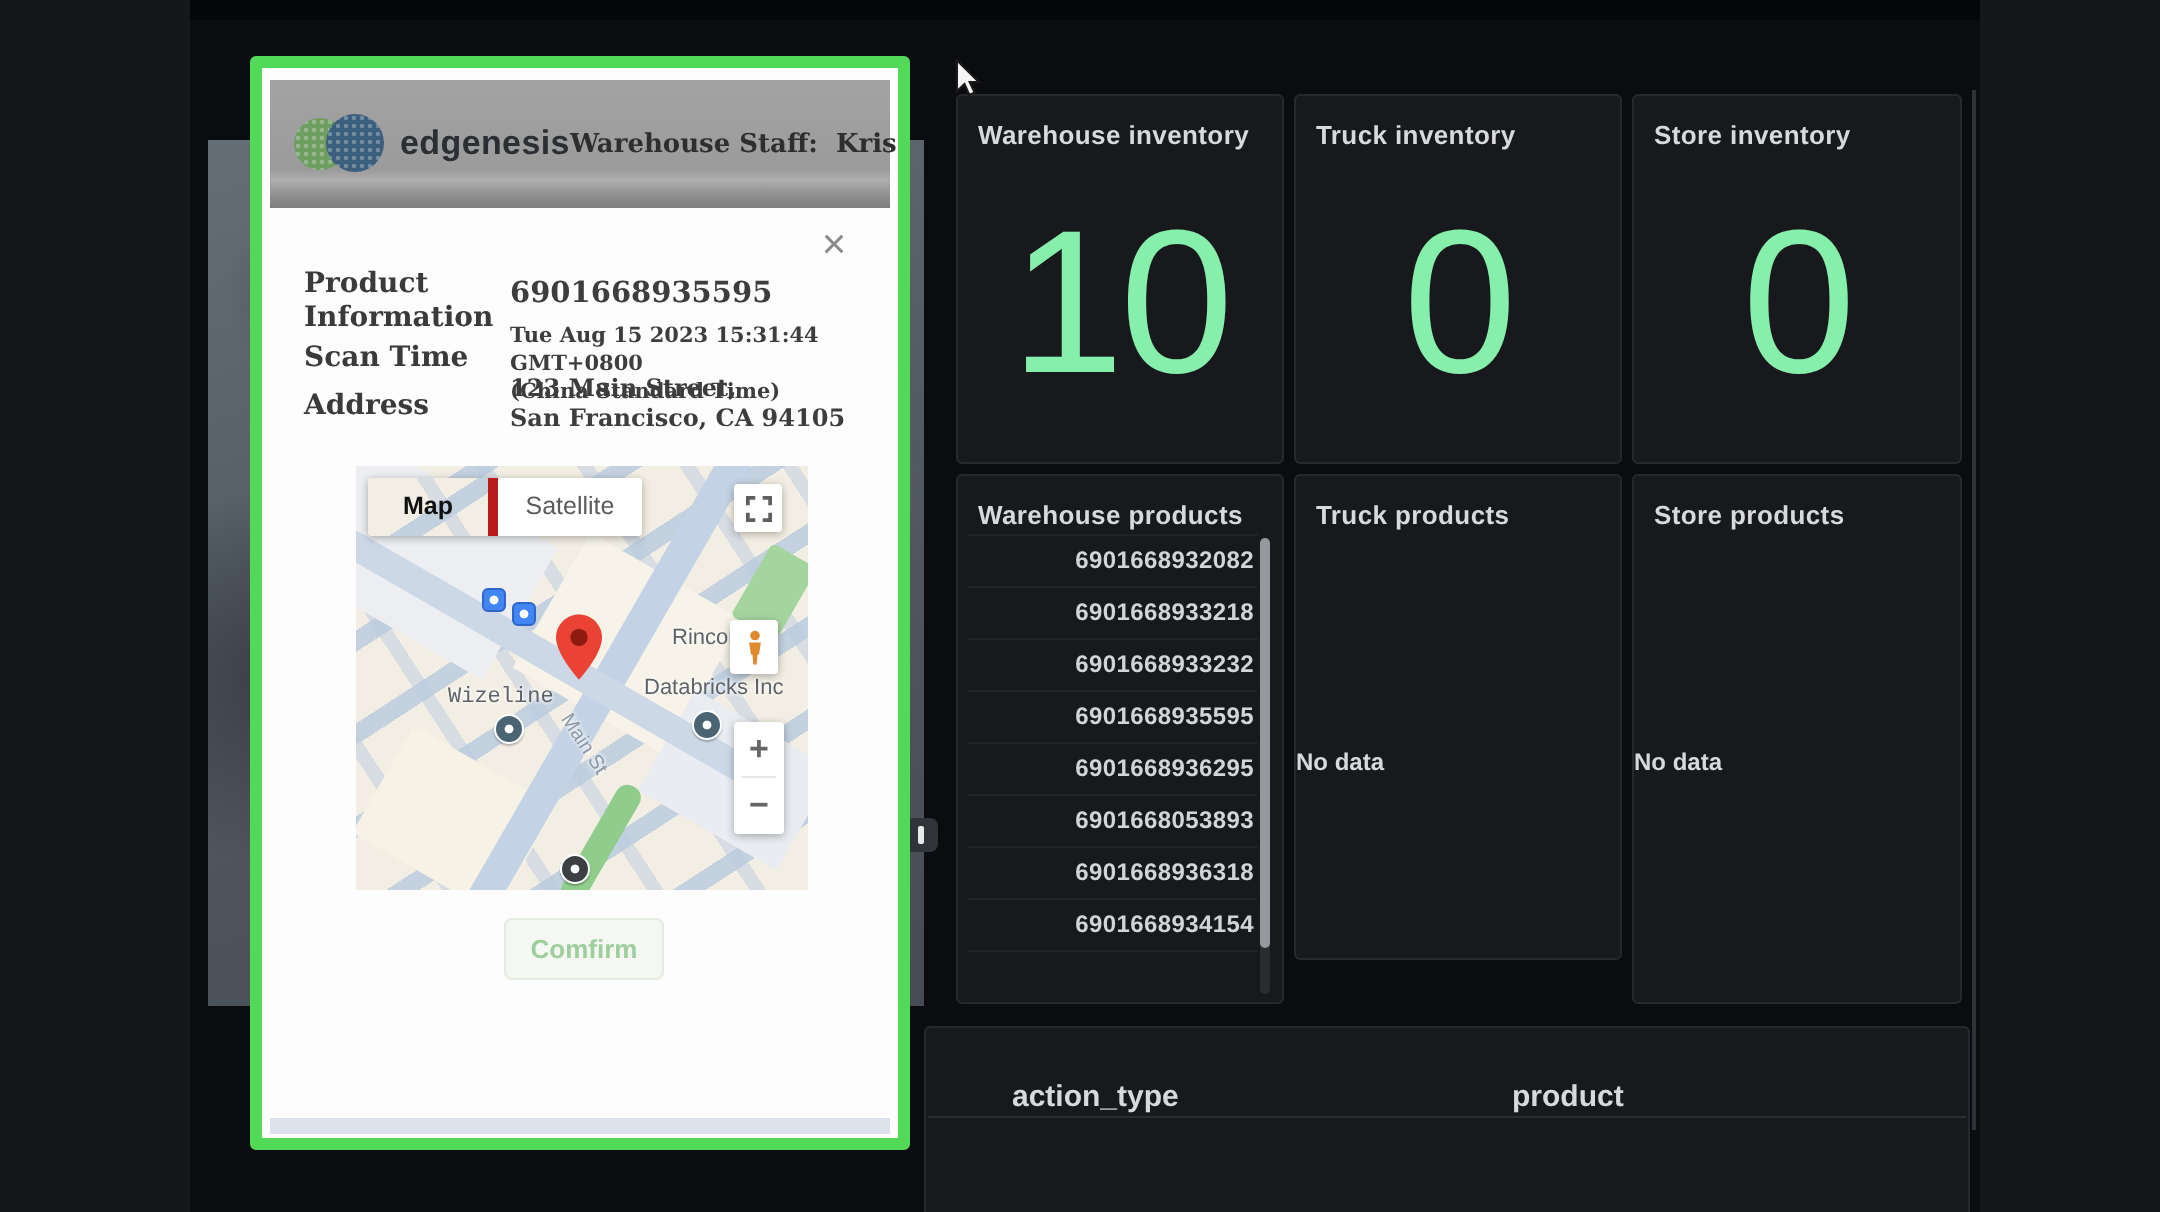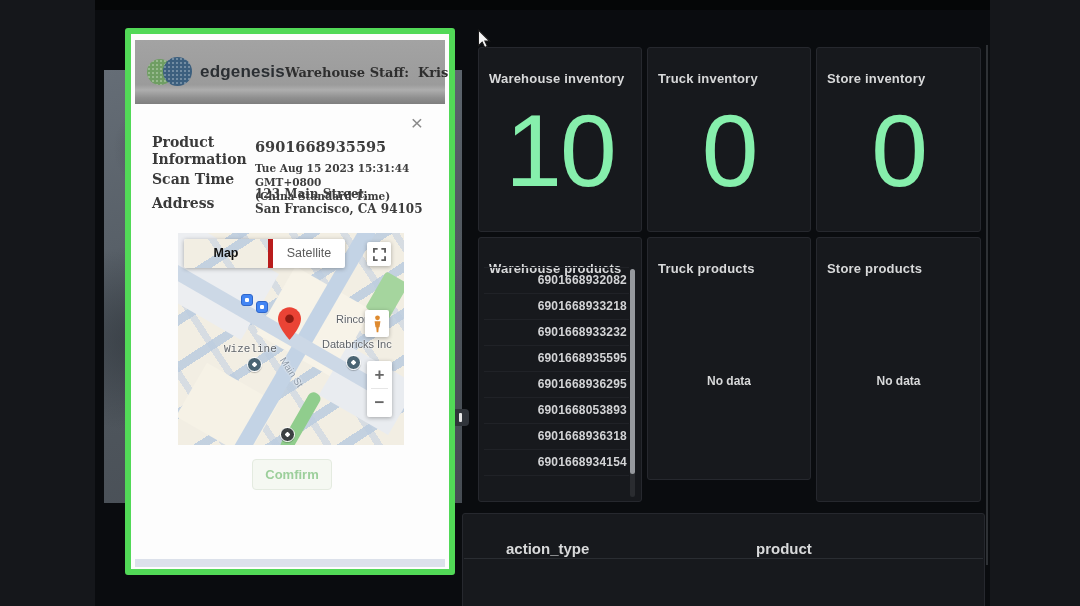--- a/index.html
+++ b/index.html
@@ -14,34 +14,34 @@
     background:
       radial-gradient(130px 95px at 28% 18%, rgba(28,32,38,.55), transparent 70%),
       radial-gradient(170px 130px at 12% 62%, rgba(38,44,50,.6), transparent 72%),
       radial-gradient(150px 110px at 72% 42%, rgba(130,140,150,.3), transparent 70%),
       linear-gradient(160deg,#656d76 0%,#575f67 35%,#4e555c 62%,#464c53 100%);}
   .mini-ind{left:357px;top:409px;width:17px;height:17px;border-radius:4px;
     background:#30343a;display:flex;align-items:center;justify-content:center;}
   .mini-ind i{display:block;width:3px;height:9px;background:#e8e8e8;border-radius:1px;}
 
   .panel{background:#17191d;border:1px solid #26282e;border-radius:3px;box-sizing:border-box;}
-  .ptitle{display:block;margin:0;padding:23px 0 0 10px;font-size:13px;font-weight:600;
+  .ptitle{display:block;margin:0;padding:12px 0 0 10px;font-size:13px;font-weight:600;
     color:#d8d9da;letter-spacing:.2px;white-space:nowrap;}
   .stat-wrap{position:absolute;left:0;top:22px;right:0;bottom:0;display:flex;
     align-items:center;justify-content:center;}
   .stat-val{font-family:Liberation Sans, sans-serif;font-size:102px;line-height:1;
     color:#86efac;font-weight:400;letter-spacing:-2px;}
 
   .plist{position:absolute;left:5px;right:12px;top:29px;border-top:1px solid #202227;}
   .plist-row{height:25px;line-height:25px;text-align:right;padding-right:2px;
     font-size:12px;font-weight:bold;color:#d3d4d6;border-bottom:1px solid #202227;
     letter-spacing:.2px;}
   .pscroll{position:absolute;right:6px;top:31px;width:5px;height:228px;background:#2a2c30;border-radius:3px;}
   .pscroll-thumb{position:absolute;left:0;top:0;width:5px;height:205px;background:#95989d;border-radius:3px;}
-  .nodata{position:absolute;left:0;right:0;top:136px;text-align:center;
+  .nodata{position:absolute;left:0;right:0;top:136px;text-align:left;
     font-size:12px;font-weight:bold;color:#d8d9da;}
 
   .thead-cell{position:absolute;top:26px;font-size:15px;font-weight:bold;color:#d8d9da;}
   .thead-line{position:absolute;left:1px;right:1px;top:44px;height:1px;background:#2a2d32;}
   .vscroll{left:891px;top:45px;width:2px;height:520px;background:#2e3135;}
 
   
   .modal{left:125px;top:28px;width:330px;height:547px;box-sizing:border-box;
     border:6px solid #52d957;border-radius:3px;background:#fdfdfd;
     font-family:"DejaVu Serif","Liberation Serif",serif;}
@@ -69,21 +69,21 @@
       repeating-linear-gradient(147deg,transparent 0 30px,rgba(187,204,223,.85) 30px 39px),
       repeating-linear-gradient(57deg,transparent 0 36px,rgba(203,213,226,.7) 36px 43px),
       #f2eee3;}
   .blk{position:absolute;}
   .mlabel{position:absolute;font-family:"Liberation Sans",sans-serif;color:#5f6368;
     font-size:11px;white-space:nowrap;text-shadow:0 0 2px #fff,0 0 2px #fff;}
   .mctl{box-shadow:0 1px 4px rgba(0,0,0,.3);background:#fff;}
   .mtype{left:6px;top:6px;display:flex;border-radius:2px;overflow:hidden;}
   .mtype .bt{height:29px;line-height:29px;text-align:center;font-family:"Liberation Sans",sans-serif;
     font-size:12.5px;cursor:pointer;}
-  .mtype .bt.map{width:84px;font-weight:bold;color:#111;}
+  .mtype .bt.map{width:60px;font-weight:bold;color:#111;}
   .mtype .bt.sat{width:72px;color:#5b5b5b;border-left:5px solid #b91c1c;}
   .fsbtn{left:189px;top:9px;width:24px;height:24px;border-radius:2px;display:flex;
     align-items:center;justify-content:center;cursor:pointer;}
   .pegman{left:187px;top:77px;width:24px;height:27px;border-radius:2px;display:flex;
     align-items:center;justify-content:center;cursor:pointer;}
   .zoomctl{left:189px;top:128px;width:25px;height:56px;border-radius:2px;
     font-family:"Liberation Sans",sans-serif;color:#666;text-align:center;}
   .zoomctl .zi{height:27px;line-height:27px;font-size:17px;font-weight:bold;cursor:pointer;}
   .zoomctl .zsep{height:1px;background:#e6e6e6;margin:0 4px;}
   .poi{position:absolute;width:13px;height:13px;border-radius:50%;border:1.5px solid #fff;

